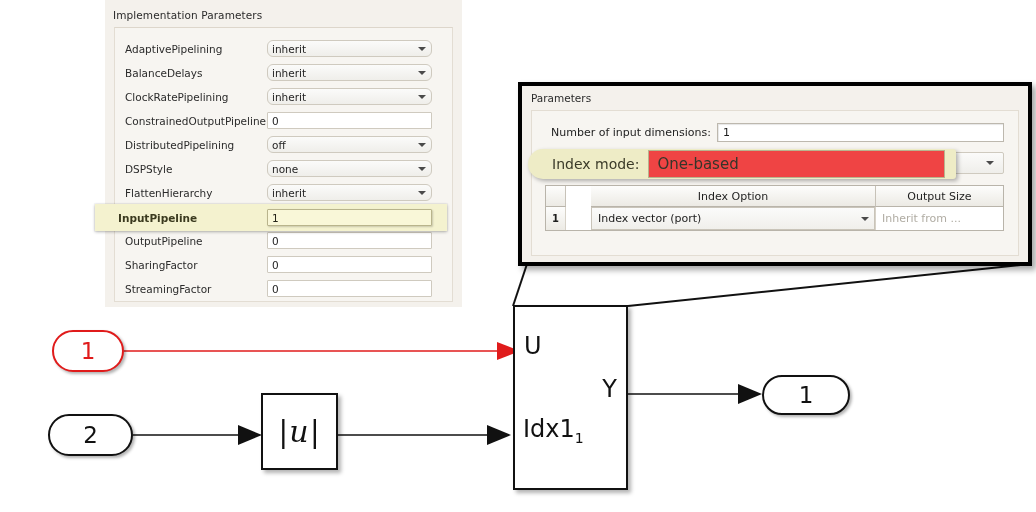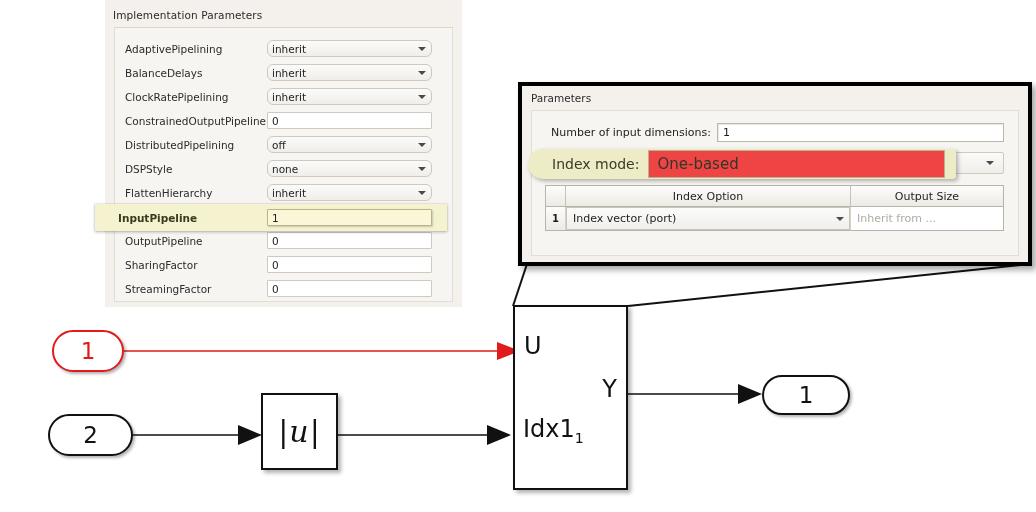--- a/index.html
+++ b/index.html
@@ -137,21 +137,21 @@
     border-right:1px solid #c7c2b8;border-bottom:1px solid #b9b4aa;
     display:flex;align-items:center;justify-content:center;
     font-size:11px;color:#1e1e1e;box-sizing:border-box;
   }
   #idx-table .tbody{display:flex;height:23px;}
   #idx-table .td{
     border-right:1px solid #d7d2c8;box-sizing:border-box;
     display:flex;align-items:center;
   }
   .col-num{width:20px;}
-  .col-opt{width:285px;}
+  .col-opt{width:285px;margin-left:25px;}
   .col-idx{width:133px;}
   .col-out{flex:1;border-right:none !important;}
   #idx-table .rownum{
     background:linear-gradient(#fdfdfc,#eceae4);
     justify-content:center;font-weight:bold;font-size:10px;color:#1e1e1e;
   }
   #opt-combo{
     position:relative;width:100%;height:100%;
     background:linear-gradient(#fbfbfa,#f0efeb);
     border:1px solid #c9c4b9;box-sizing:border-box;

